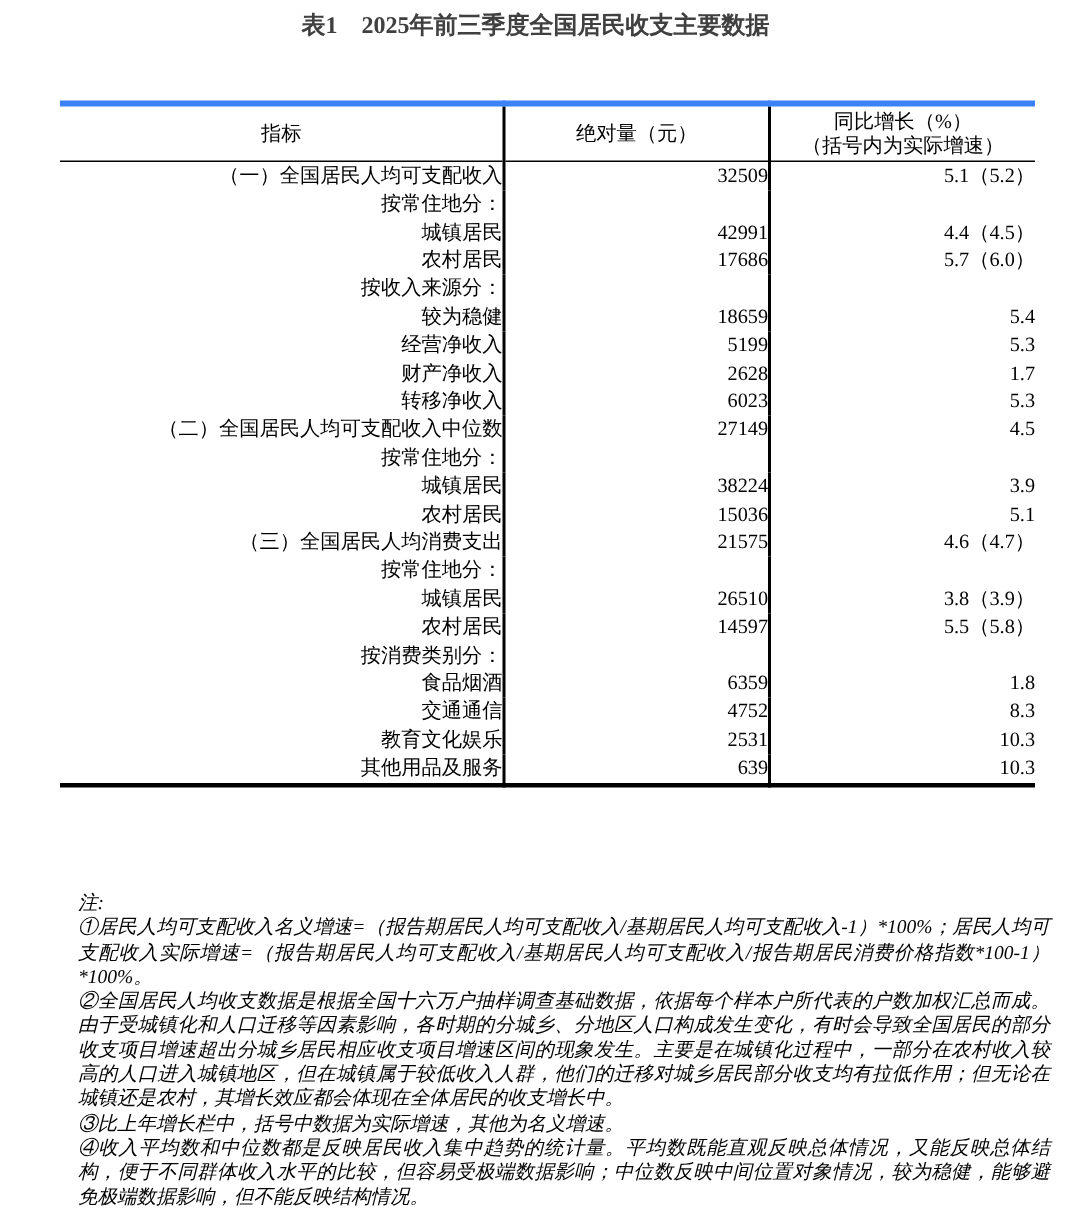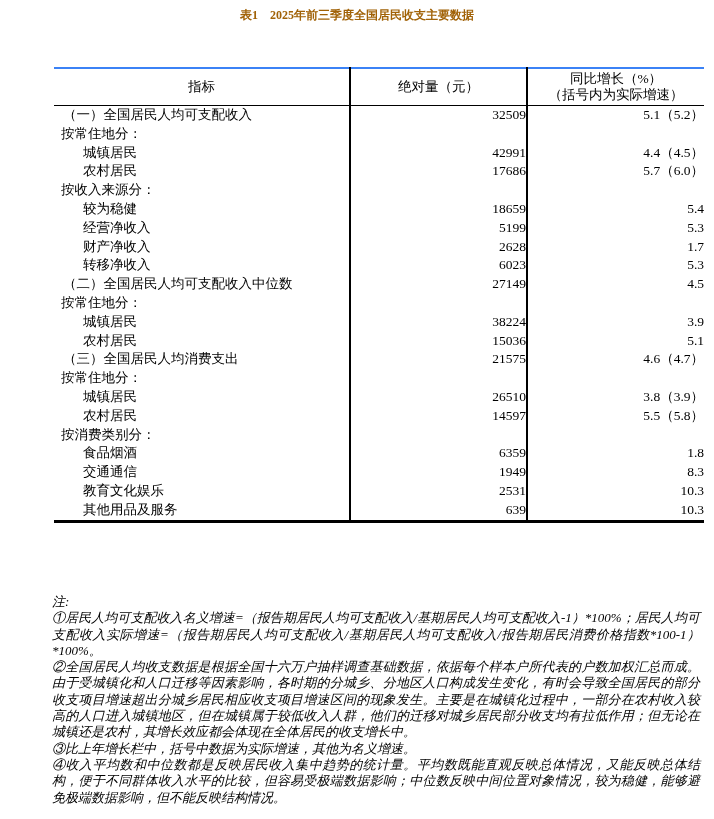--- a/index.html
+++ b/index.html
@@ -14,32 +14,32 @@
     width: 714px;
     height: 819px;
     background: #ffffff;
     overflow: hidden;
   }
   .doc-title {
     margin: 0;
     padding-top: 7px;
     width: 714px;
     text-align: center;
-    font-size: 12px;
+    font-size: 16px;
     font-weight: bold;
-    color: #a16207;
+    color: #404040;
   }
   table.stat-table {
     position: absolute;
     top: 67px;
-    left: 54px;
+    left: 40px;
     width: 650px;
     border-collapse: collapse;
     table-layout: fixed;
-    border-top: 2px solid #3b82f6;
+    border-top: 4px solid #3b82f6;
     border-bottom: 3px solid #000;
     font-size: 13.5px;
   }
   table.stat-table thead th {
     font-weight: normal;
     height: 36px;
     border-bottom: 1px solid #000;
     text-align: center;
     vertical-align: middle;
     font-size: 13.5px;
@@ -50,21 +50,21 @@
     border-left: 2px solid #000;
   }
   table.stat-table tbody td {
     height: 18.8px;
     padding: 0;
     line-height: 18.8px;
     white-space: nowrap;
     overflow: hidden;
     vertical-align: middle;
   }
-  td.c-label { text-align: left; margin-top: 27px; }
+  td.c-label { text-align: right; margin-top: 27px; }
   td.c-label.ind0 { padding-left: 7px; }
   td.c-label.ind1 { padding-left: 9px; }
   td.c-label.ind2 { padding-left: 29px; }
   td.c-value { text-align: right; padding-right: 8px; }
   td.c-growth { text-align: right; padding-right: 10px; }
   .notes {
     position: absolute;
     top: 594px;
     left: 52px;
     width: 648px;
@@ -195,21 +195,21 @@
           <td class="c-value bl"></td>
           <td class="c-growth bl"></td>
         </tr>
         <tr>
           <td class="c-label ind2">食品烟酒</td>
           <td class="c-value bl">6359</td>
           <td class="c-growth bl">1.8</td>
         </tr>
         <tr>
           <td class="c-label ind2">交通通信</td>
-          <td class="c-value bl">1949</td>
+          <td class="c-value bl">4752</td>
           <td class="c-growth bl">8.3</td>
         </tr>
         <tr>
           <td class="c-label ind2">教育文化娱乐</td>
           <td class="c-value bl">2531</td>
           <td class="c-growth bl">10.3</td>
         </tr>
         <tr>
           <td class="c-label ind2">其他用品及服务</td>
           <td class="c-value bl">639</td>

